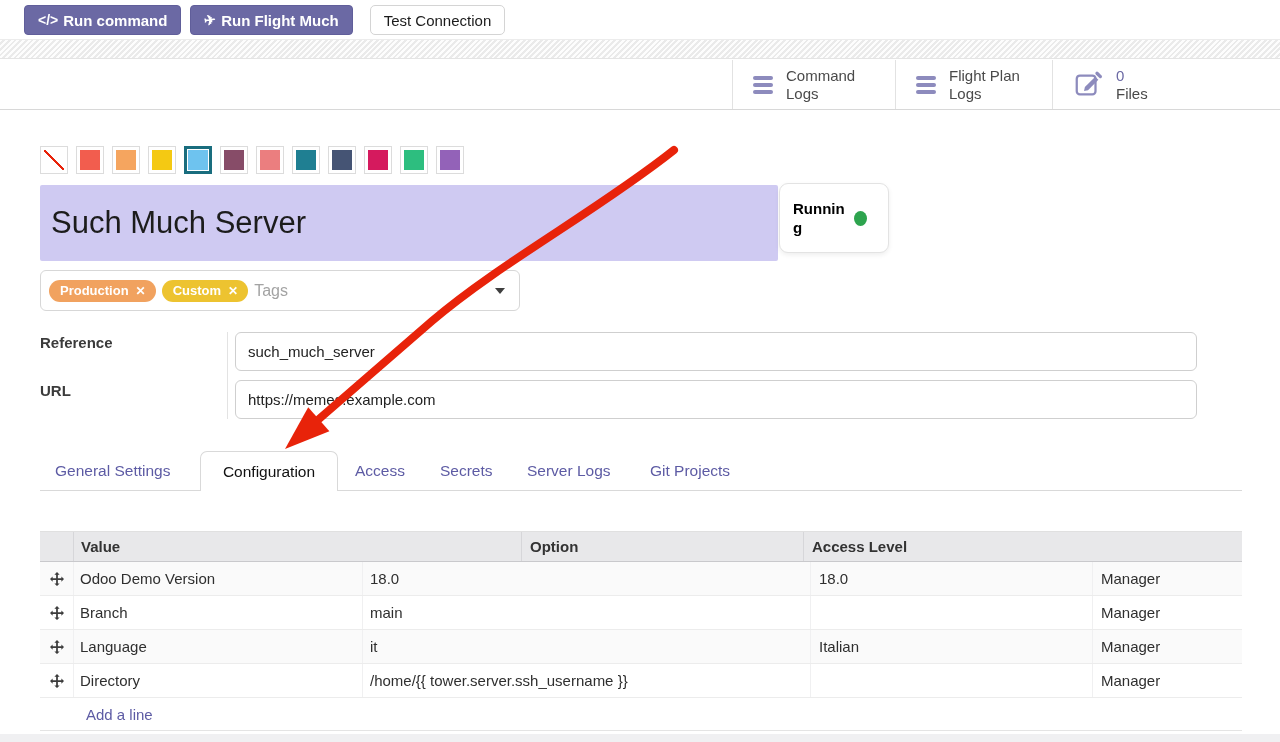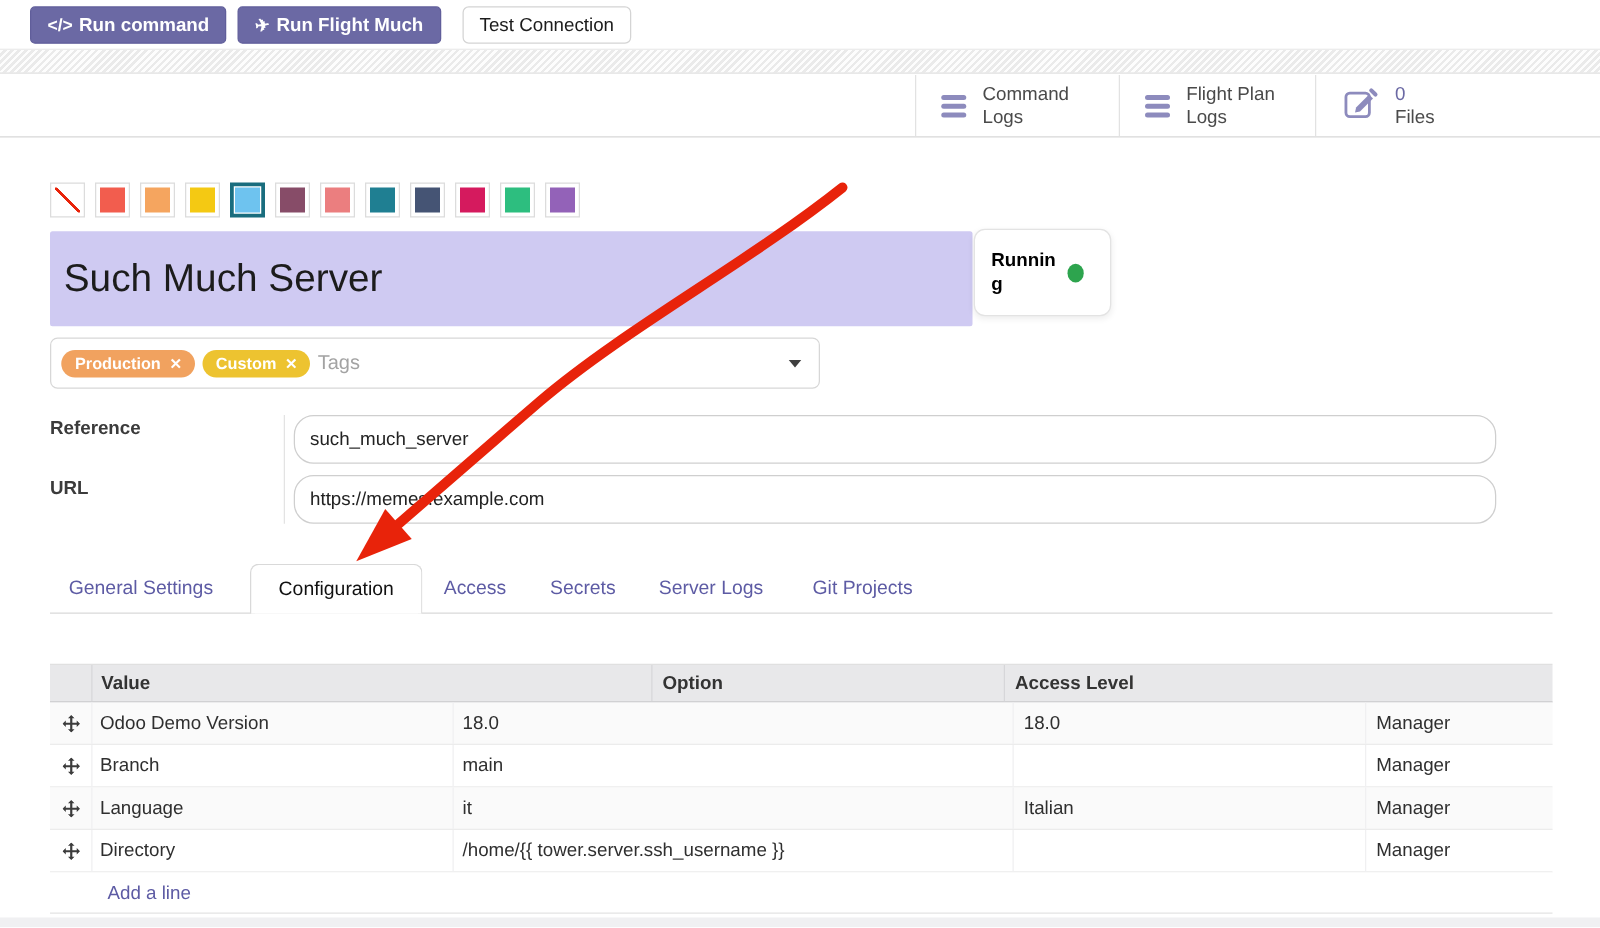--- a/index.html
+++ b/index.html
@@ -44,33 +44,33 @@
   .title-input { position:absolute; left:40px; top:185px; width:738px; height:76px; background:#cfcaf2;
                  display:flex; align-items:center; padding:0 11px; font-size:31px; color:#1c1c1c;
                  border-radius:2px; cursor:text; }
   .status-card { position:absolute; left:779px; top:183px; width:110px; height:70px; background:#fff;
                  border:1px solid #e3e3e3; border-radius:9px; box-shadow:0 2px 5px rgba(0,0,0,.07);
                  display:flex; align-items:center; gap:9px; padding:0 13px; }
   .status-text { font-weight:700; font-size:15px; color:#000000; width:52px; line-height:1.3; word-break:break-all; }
   .status-dot { width:13px; height:15px; border-radius:50%; flex-shrink:0; }
 
   
-  .tags-box { position:absolute; left:40px; top:270px; width:616px; height:41px; border:1px solid #d7d7d7;
+  .tags-box { position:absolute; left:40px; top:270px; width:480px; height:41px; border:1px solid #d7d7d7;
               border-radius:6px; display:flex; align-items:center; gap:6px; padding:0 14px 0 8px; cursor:text; }
   .tag-pill { height:22px; border-radius:11px; color:#fff; font-size:13px; font-weight:700;
               display:inline-flex; align-items:center; gap:7px; padding:0 10px 0 11px; white-space:nowrap; }
   .tag-x { font-size:12px; cursor:pointer; }
   .tags-ph { color:#a3a3a3; font-size:16px; }
   .caret { margin-left:auto; width:0; height:0; border-left:5px solid transparent;
            border-right:5px solid transparent; border-top:6px solid #3f3f3f; cursor:pointer; }
 
   
   .field-label { position:absolute; left:40px; font-weight:700; font-size:15px; color:#3b3b3b; }
   .field-input { position:absolute; left:235px; width:962px; height:39px; border:1px solid #cfcfcf;
-                 border-radius:16px; font-size:15px; color:#222; padding:0 12px;
+                 border-radius:6px; font-size:15px; color:#222; padding:0 12px;
                  font-family:"Liberation Sans", sans-serif; background:#fff; }
   .vline { position:absolute; left:227px; top:332px; width:1px; height:87px; background:#e3e3e3; }
 
   
   .tabs-underline { position:absolute; left:40px; top:490px; width:1202px; height:1px; background:#d9d9d9; z-index:1; }
   .tab { position:absolute; top:462px; font-size:15.5px; color:#5d5ba4; cursor:pointer; z-index:1; }
   .tab-active { position:absolute; left:200px; top:451px; width:138px; height:40px; background:#fff;
                 border:1px solid #d9d9d9; border-bottom:none; border-radius:7px 7px 0 0; z-index:2;
                 display:flex; align-items:center; justify-content:center; font-size:15.5px; color:#111; cursor:pointer; }
 

